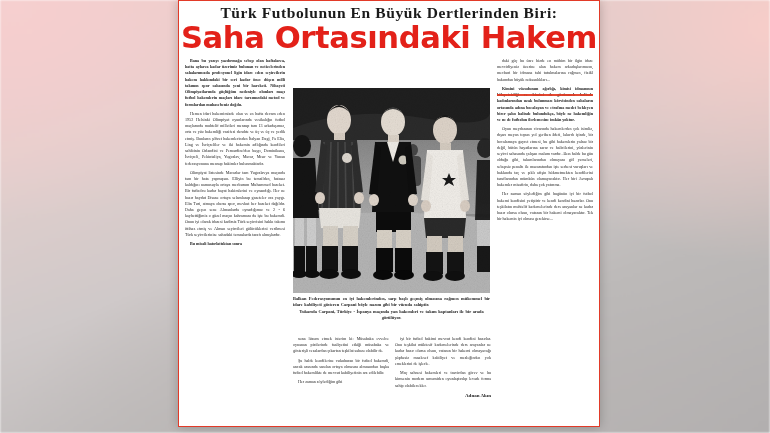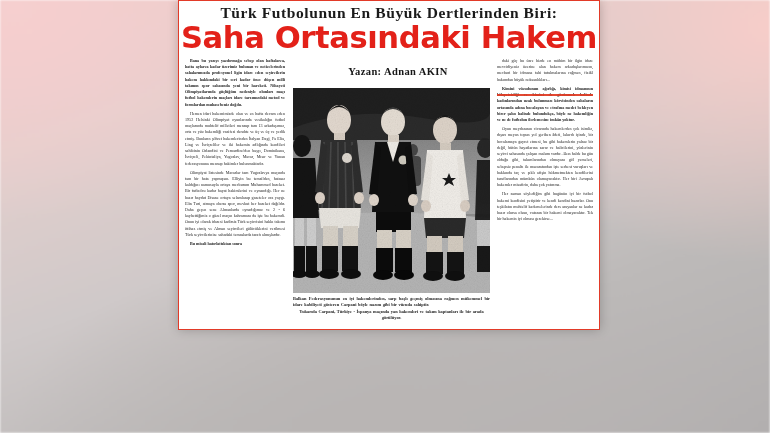--- a/index.html
+++ b/index.html
@@ -17,21 +17,21 @@
       radial-gradient(ellipse 430px 330px at 100% 6%, #f7cdc9 0%, rgba(247,205,201,0) 72%),
       radial-gradient(ellipse 500px 260px at 50% 100%, #b9b5b4 0%, rgba(185,181,180,0) 75%),
       linear-gradient(160deg, #f0cccb 0%, #e3cfcd 22%, #cfc9c9 48%, #bdbab9 70%, #b2afaf 100%);
     filter: blur(1px);
   }
 
   
   #page {
     position: absolute;
     left: 178px; top: 0px;
-    width: 422px; height: 330px;
+    width: 422px; height: 427px;
     background: #ffffff;
     box-shadow: 0 0 10px rgba(0,0,0,.22);
     overflow: hidden;
   }
   #page-frame {
     position: absolute; inset: 0;
     border: 1.5px solid #e23a28;
     pointer-events: none;
     box-sizing: border-box;
   }
@@ -124,21 +124,20 @@
 <body>
 
 <div id="backdrop"></div>
 
 <div id="page">
 
   <div id="page-frame"></div>
 
   <div class="kicker">Türk Futbolunun En Büyük Dertlerinden Biri:</div>
   <div class="headline">Saha Ortasındaki Hakem</div>
-  <div class="byline">Yazan: Adnan AKIN</div>
 
   <div id="photo">
     <svg viewBox="0 0 197 205" preserveAspectRatio="none" aria-hidden="true">
       <defs>
         <linearGradient id="sky" x1="0" y1="0" x2="0" y2="1">
           <stop offset="0%" stop-color="#6a6a6a"></stop>
           <stop offset="45%" stop-color="#8a8a8a"></stop>
           <stop offset="100%" stop-color="#a9a9a9"></stop>
         </linearGradient>
         <linearGradient id="grass" x1="0" y1="0" x2="0" y2="1">

